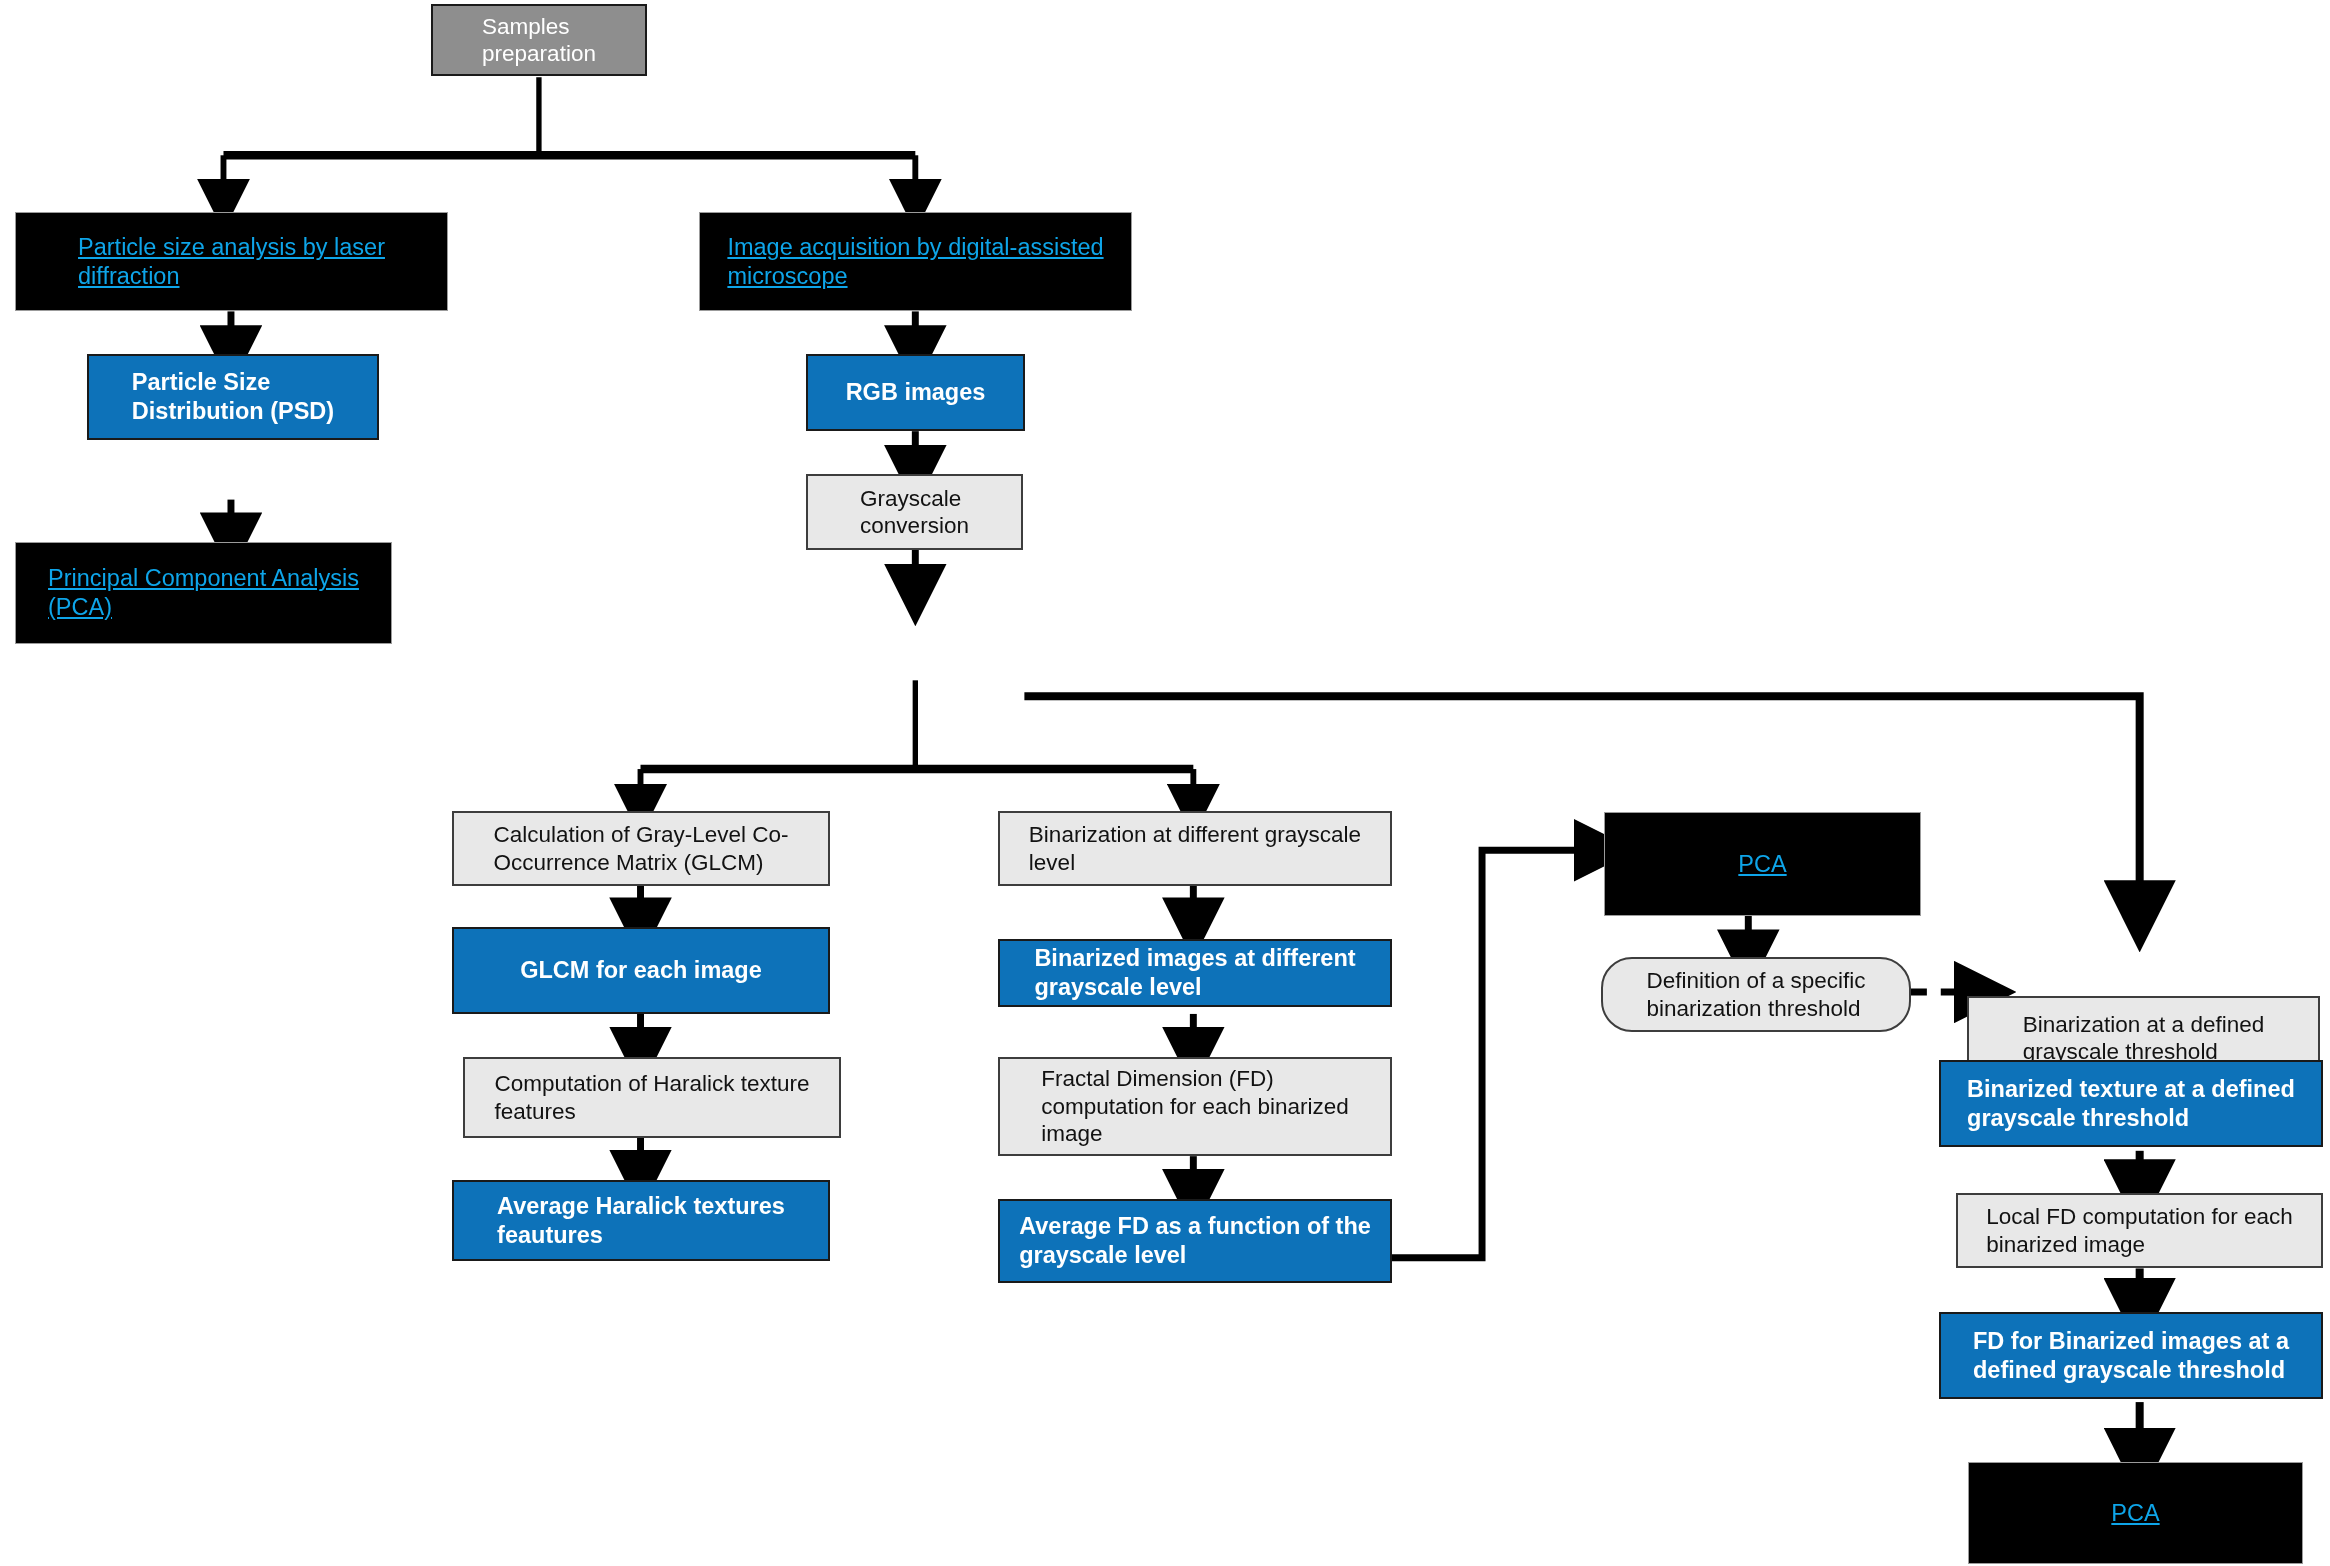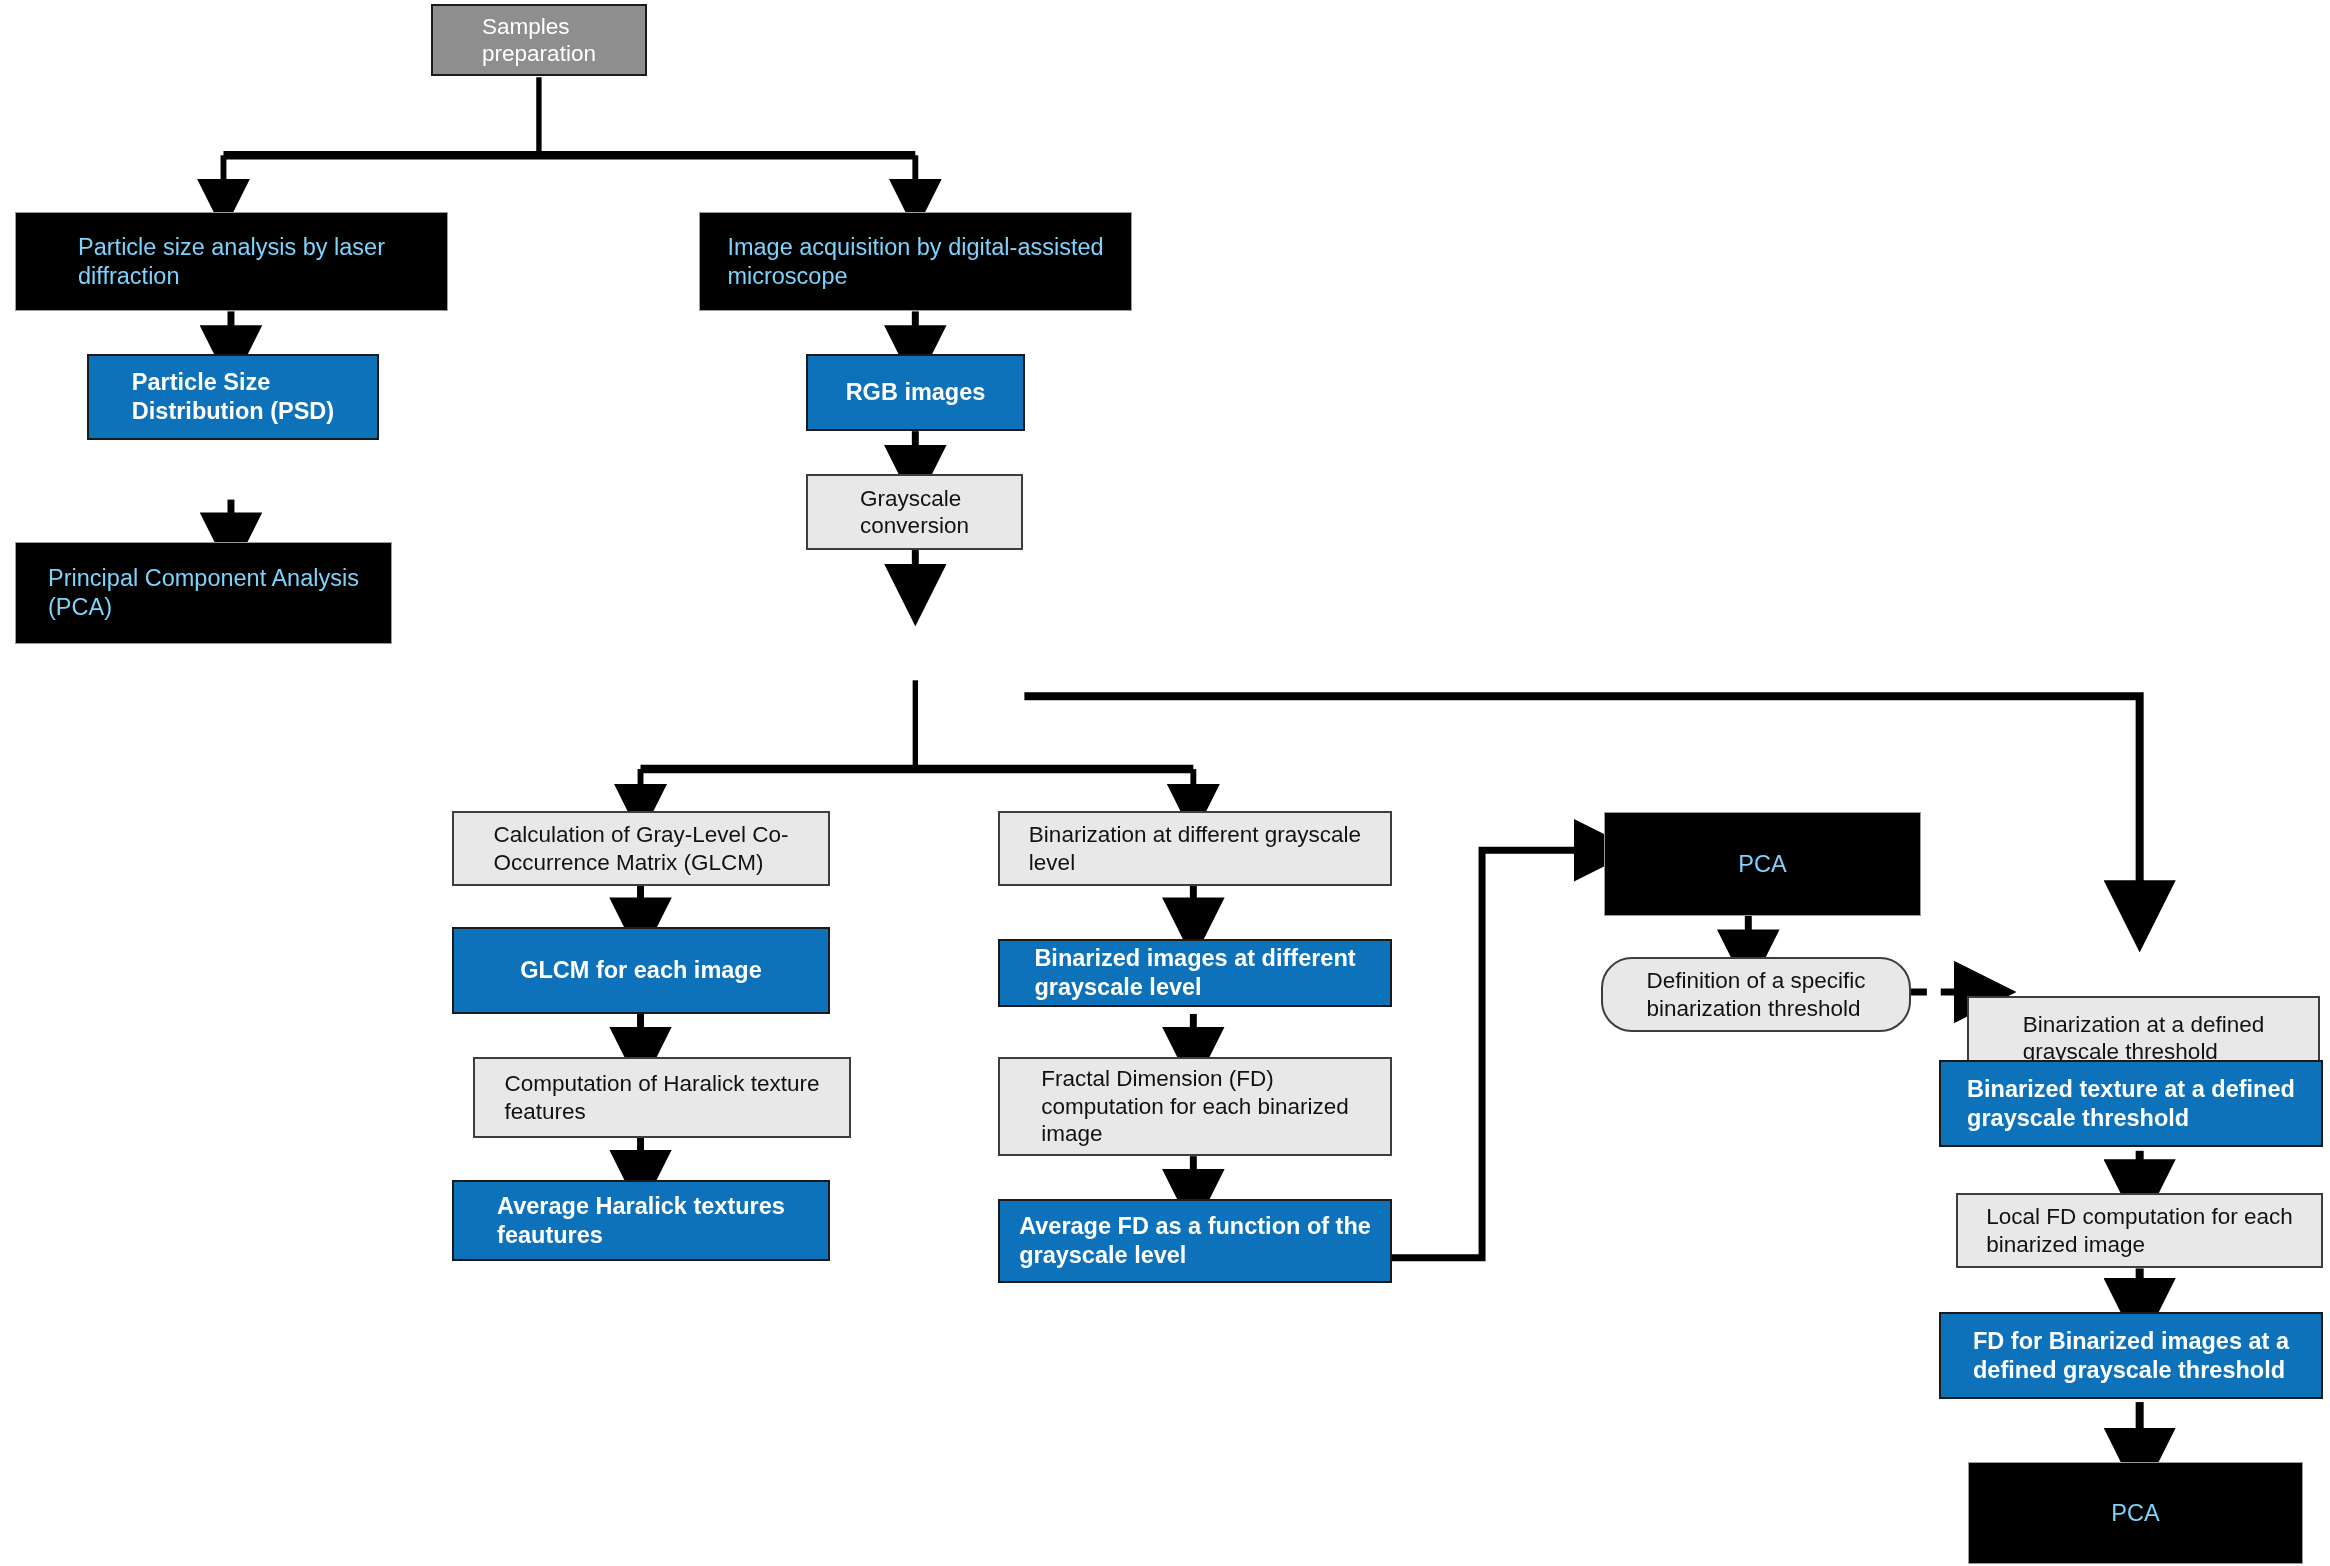--- a/index.html
+++ b/index.html
@@ -2,21 +2,21 @@
 <html style="font-size:8.6px"><head>
 <meta charset="utf-8">
 <style>
   html,body{margin:0;padding:0;background:#ffffff;}
   body{font-family:"Liberation Sans", sans-serif;}
   #stage{position:relative;width:2330px;height:1567px;background:#fff;overflow:hidden;}
   svg#wires{position:absolute;left:0;top:0;width:2330px;height:1567px;pointer-events:none;}
   .node{position:absolute;box-sizing:border-box;display:flex;align-items:center;justify-content:center;line-height:1.22;}
   .node span{display:block;padding:0 7.5px;}
   .n-gray-header{background:#8e8e8e;border:2.7px solid #1a1a1a;color:#ffffff;font-size:22.5px;font-weight:400;}
-  .n-black{background:#000000;border:1.6px solid #9b9b9b;color:#7dd3fc;font-size:23.5px;font-weight:400;}
+  .n-black{background:#000000;border:1.6px solid #9b9b9b;color:#0ea5e9;font-size:23.5px;font-weight:400;text-decoration:underline;}
   .n-blue{background:#0d72b9;border:2.7px solid #1a1a1a;color:#ffffff;font-size:23.5px;font-weight:bold;}
   .n-lightgray{background:#e8e8e8;border:2.7px solid #3d3d3d;color:#121212;font-size:22.5px;font-weight:400;}
 </style>
 </head>
 <body>
 
 <div id="stage">
 
   <svg id="wires" viewBox="0 0 4358 2930" xmlns="http://www.w3.org/2000/svg">
     <defs>
@@ -109,21 +109,21 @@
 
   <div class="node n-lightgray" style="left:452px;top:811px;width:378px;height:75px;">
     <span style="white-space:pre-line;">Calculation of Gray-Level  Co-
 Occurrence Matrix  (GLCM)</span>
   </div>
 
   <div class="node n-blue" style="left:452px;top:927px;width:378px;height:87px;">
     <span style="white-space:pre-line;">GLCM for each image</span>
   </div>
 
-  <div class="node n-lightgray" style="left:473px;top:1057px;width:378px;height:81px;">
+  <div class="node n-lightgray" style="left:463px;top:1057px;width:378px;height:81px;">
     <span style="white-space:pre-line;">Computation of Haralick texture
 features</span>
   </div>
 
   <div class="node n-blue" style="left:452px;top:1180px;width:378px;height:81px;">
     <span style="white-space:pre-line;">Average Haralick textures
 feautures</span>
   </div>
 
   <div class="node n-lightgray" style="left:998px;top:811px;width:394px;height:75px;">

